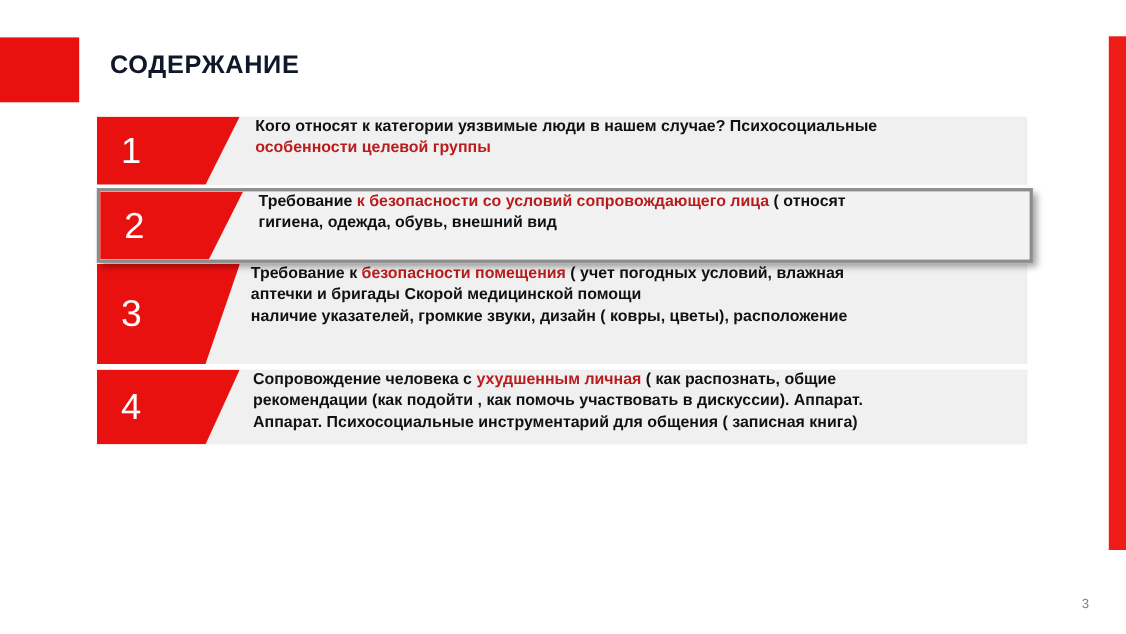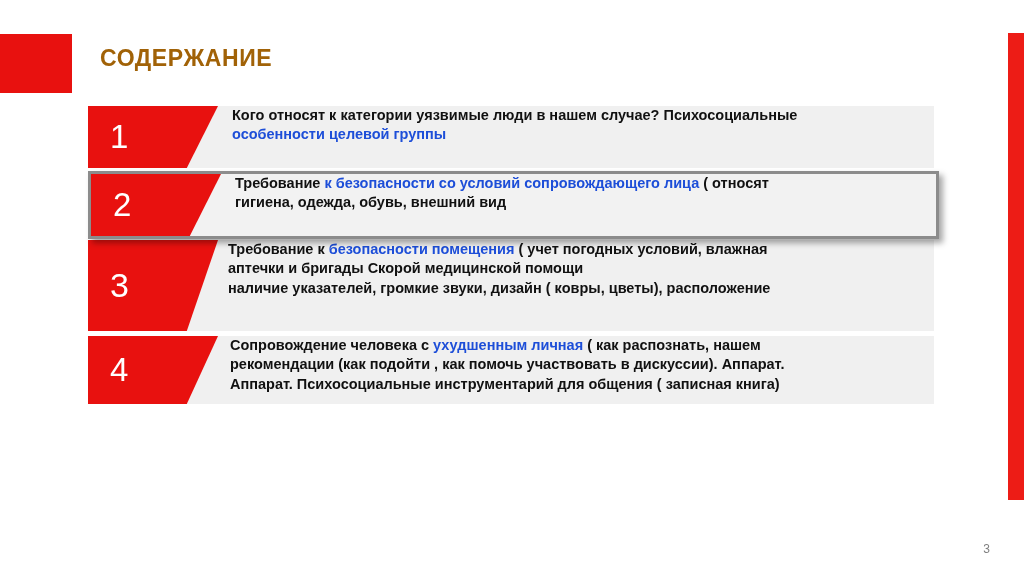--- a/index.html
+++ b/index.html
@@ -33,21 +33,21 @@
     background: #ed1c16;
   }
 
   
   .slide-title {
     position: absolute;
     left: 100px;
     top: 47px;
     font-size: 23px;
     font-weight: bold;
-    color: #a16207;
+    color: #0f172a;
     letter-spacing: 0.6px;
     line-height: 1;
     white-space: nowrap;
   }
 
   
   .agenda {
     position: absolute;
     left: 88px;
     top: 106px;
@@ -98,21 +98,21 @@
     flex-direction: column;
     padding: 0 12px 0 14px;
     font-size: 14.5px;
     font-weight: bold;
     line-height: 1.34;
     color: #111111;
   }
   .agenda-row.r3 .row-text { padding-left: 10px; }
   .agenda-row.r4 .row-text { padding-left: 12px; }
 
-  .row-text .hi { color: #1d4ed8; }
+  .row-text .hi { color: #b91c1c; }
 
   .page-number {
     position: absolute;
     right: 34px;
     bottom: 20px;
     font-size: 12px;
     color: #808080;
     font-family: "Liberation Sans", sans-serif;
   }
 </style>
@@ -143,20 +143,20 @@
       <div class="num-chip">3</div>
       <div class="row-text">
         <div><span>Требование к </span><span class="hi">безопасности  помещения</span><span> ( учет погодных условий, влажная</span></div>
         <div><span>аптечки и бригады Скорой  медицинской помощи</span></div>
         <div><span>наличие указателей, громкие звуки, дизайн ( ковры, цветы), расположение</span></div>
       </div>
     </div>
     <div class="agenda-row r4">
       <div class="num-chip">4</div>
       <div class="row-text">
-        <div><span> Сопровождение человека с </span><span class="hi">ухудшенным личная</span><span> ( как распознать,  нашем</span></div>
+        <div><span> Сопровождение человека с </span><span class="hi">ухудшенным личная</span><span> ( как распознать,  общие</span></div>
         <div><span>рекомендации (как подойти , как помочь участвовать в дискуссии). Аппарат.</span></div>
         <div><span>Аппарат. Психосоциальные инструментарий для общения ( записная книга)</span></div>
       </div>
     </div>
   </div>
 
 <div class="page-number">3</div>
 
 </body></html>

